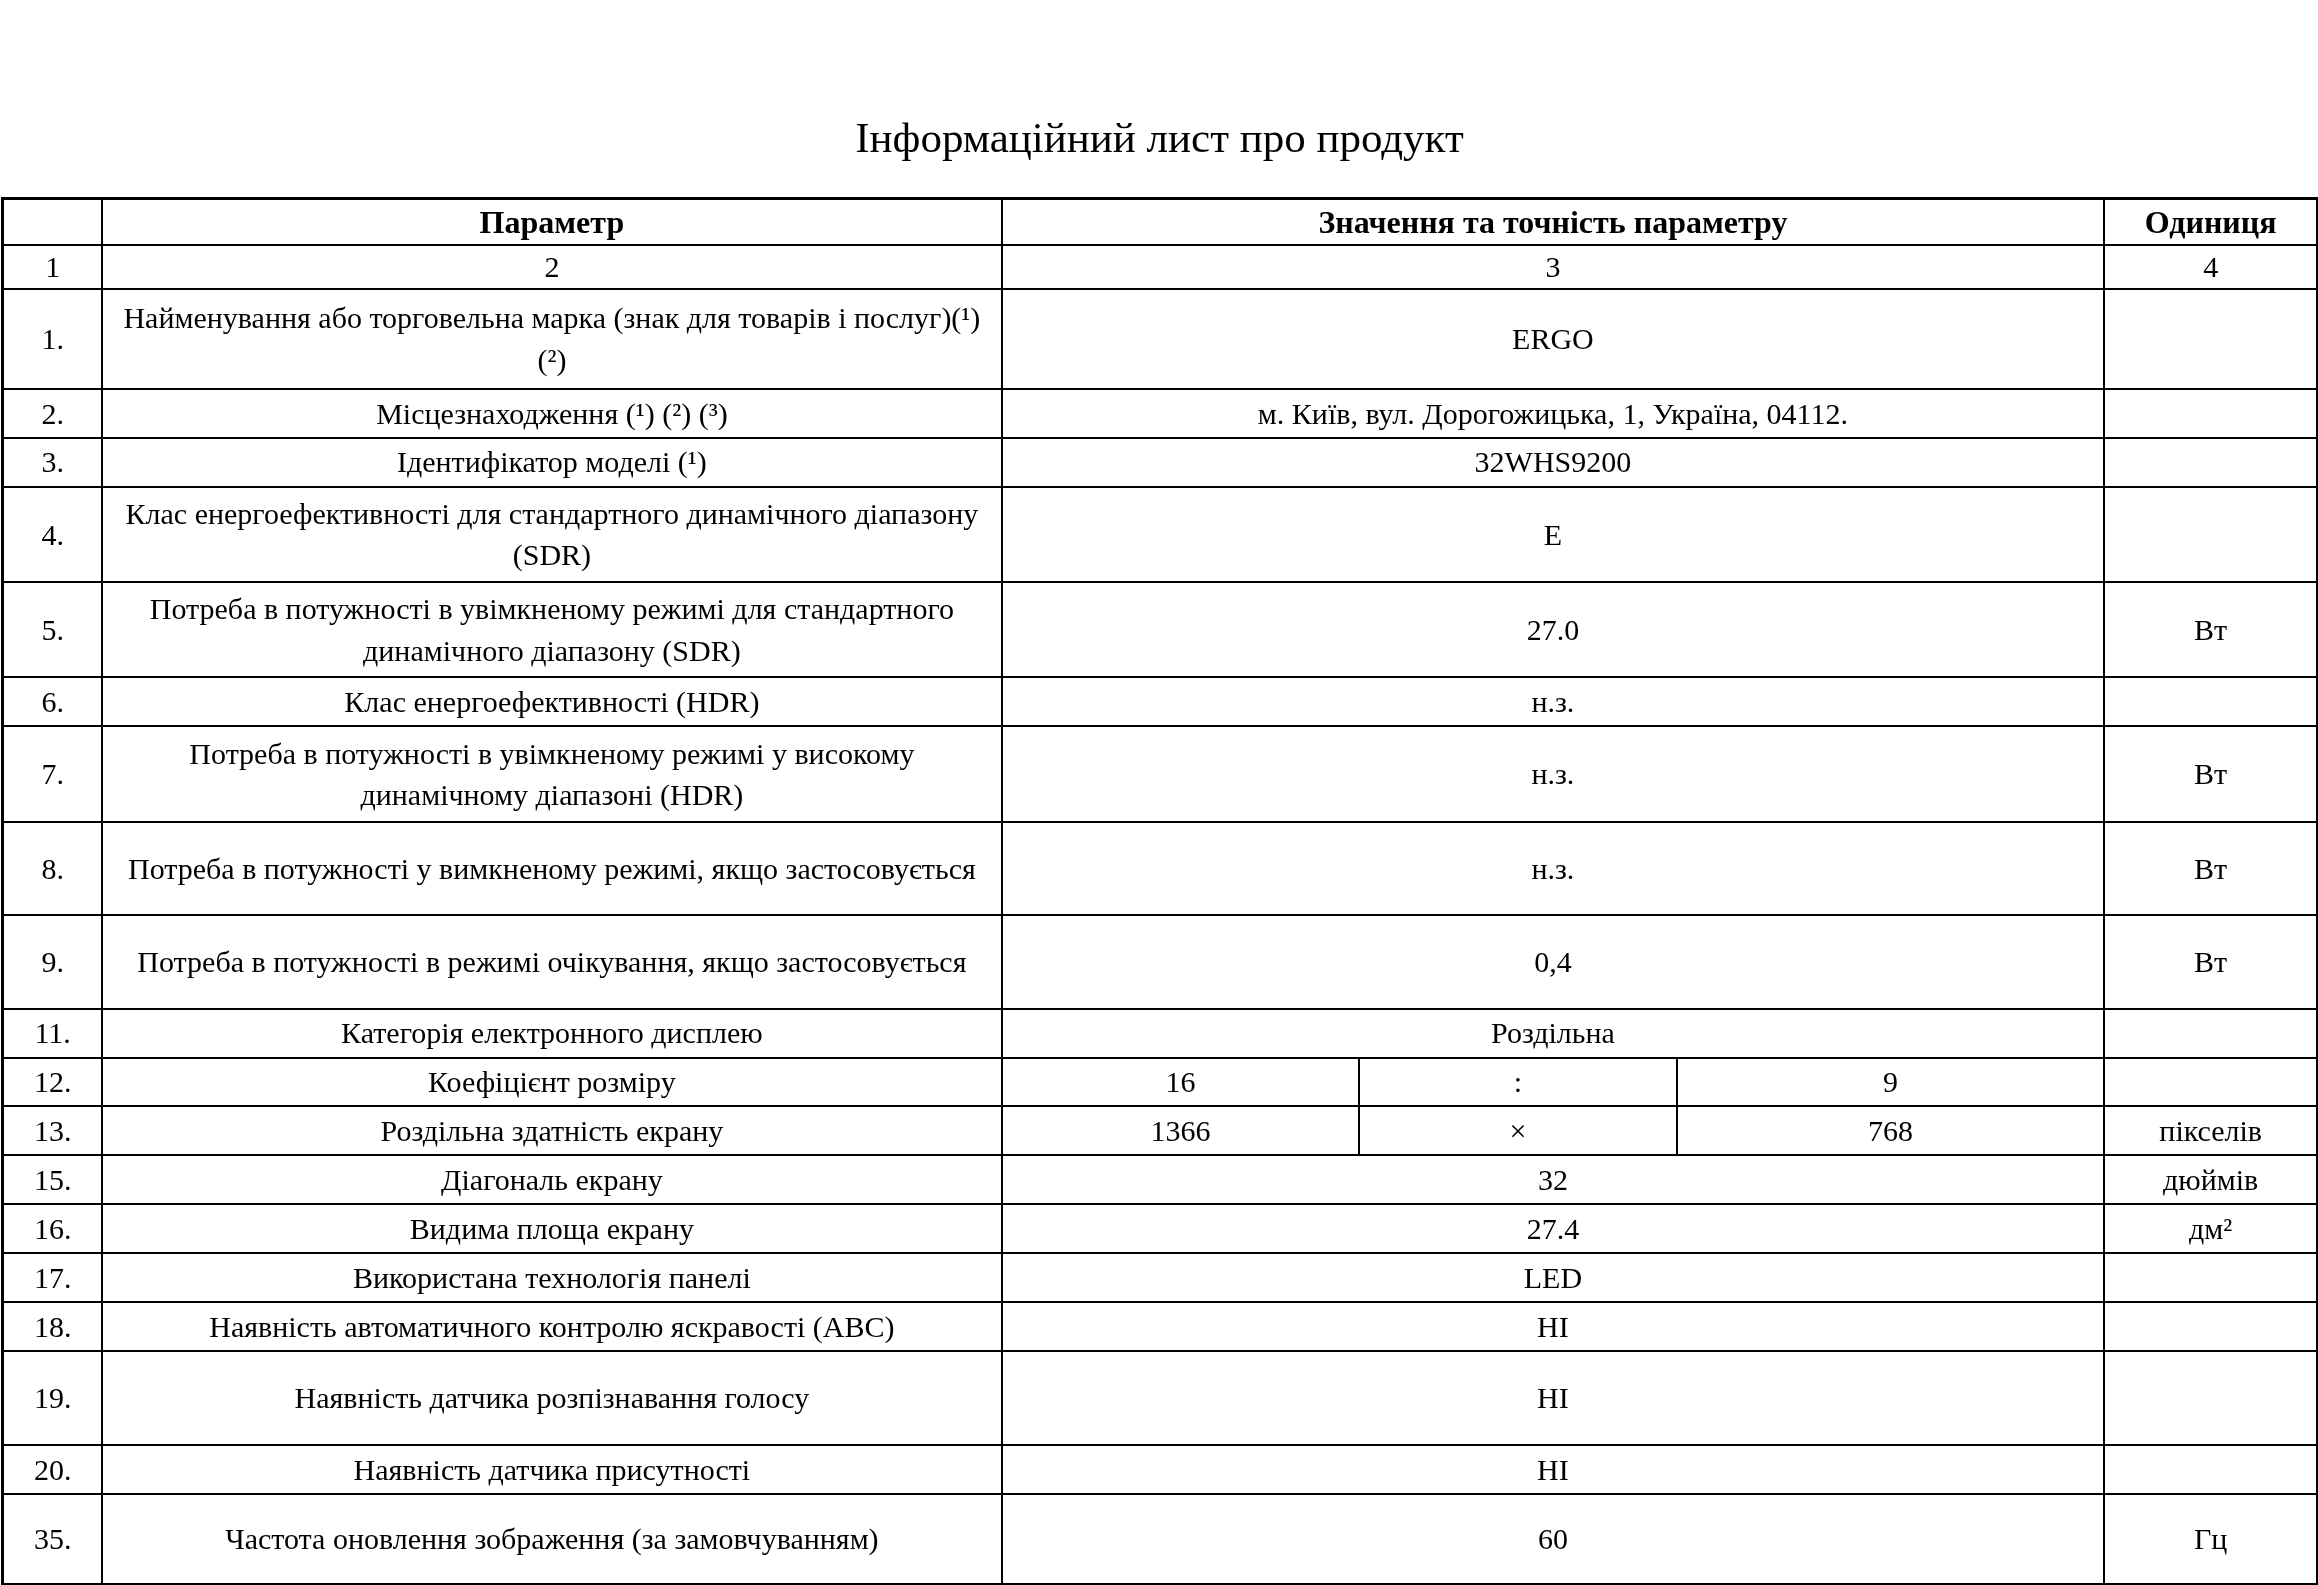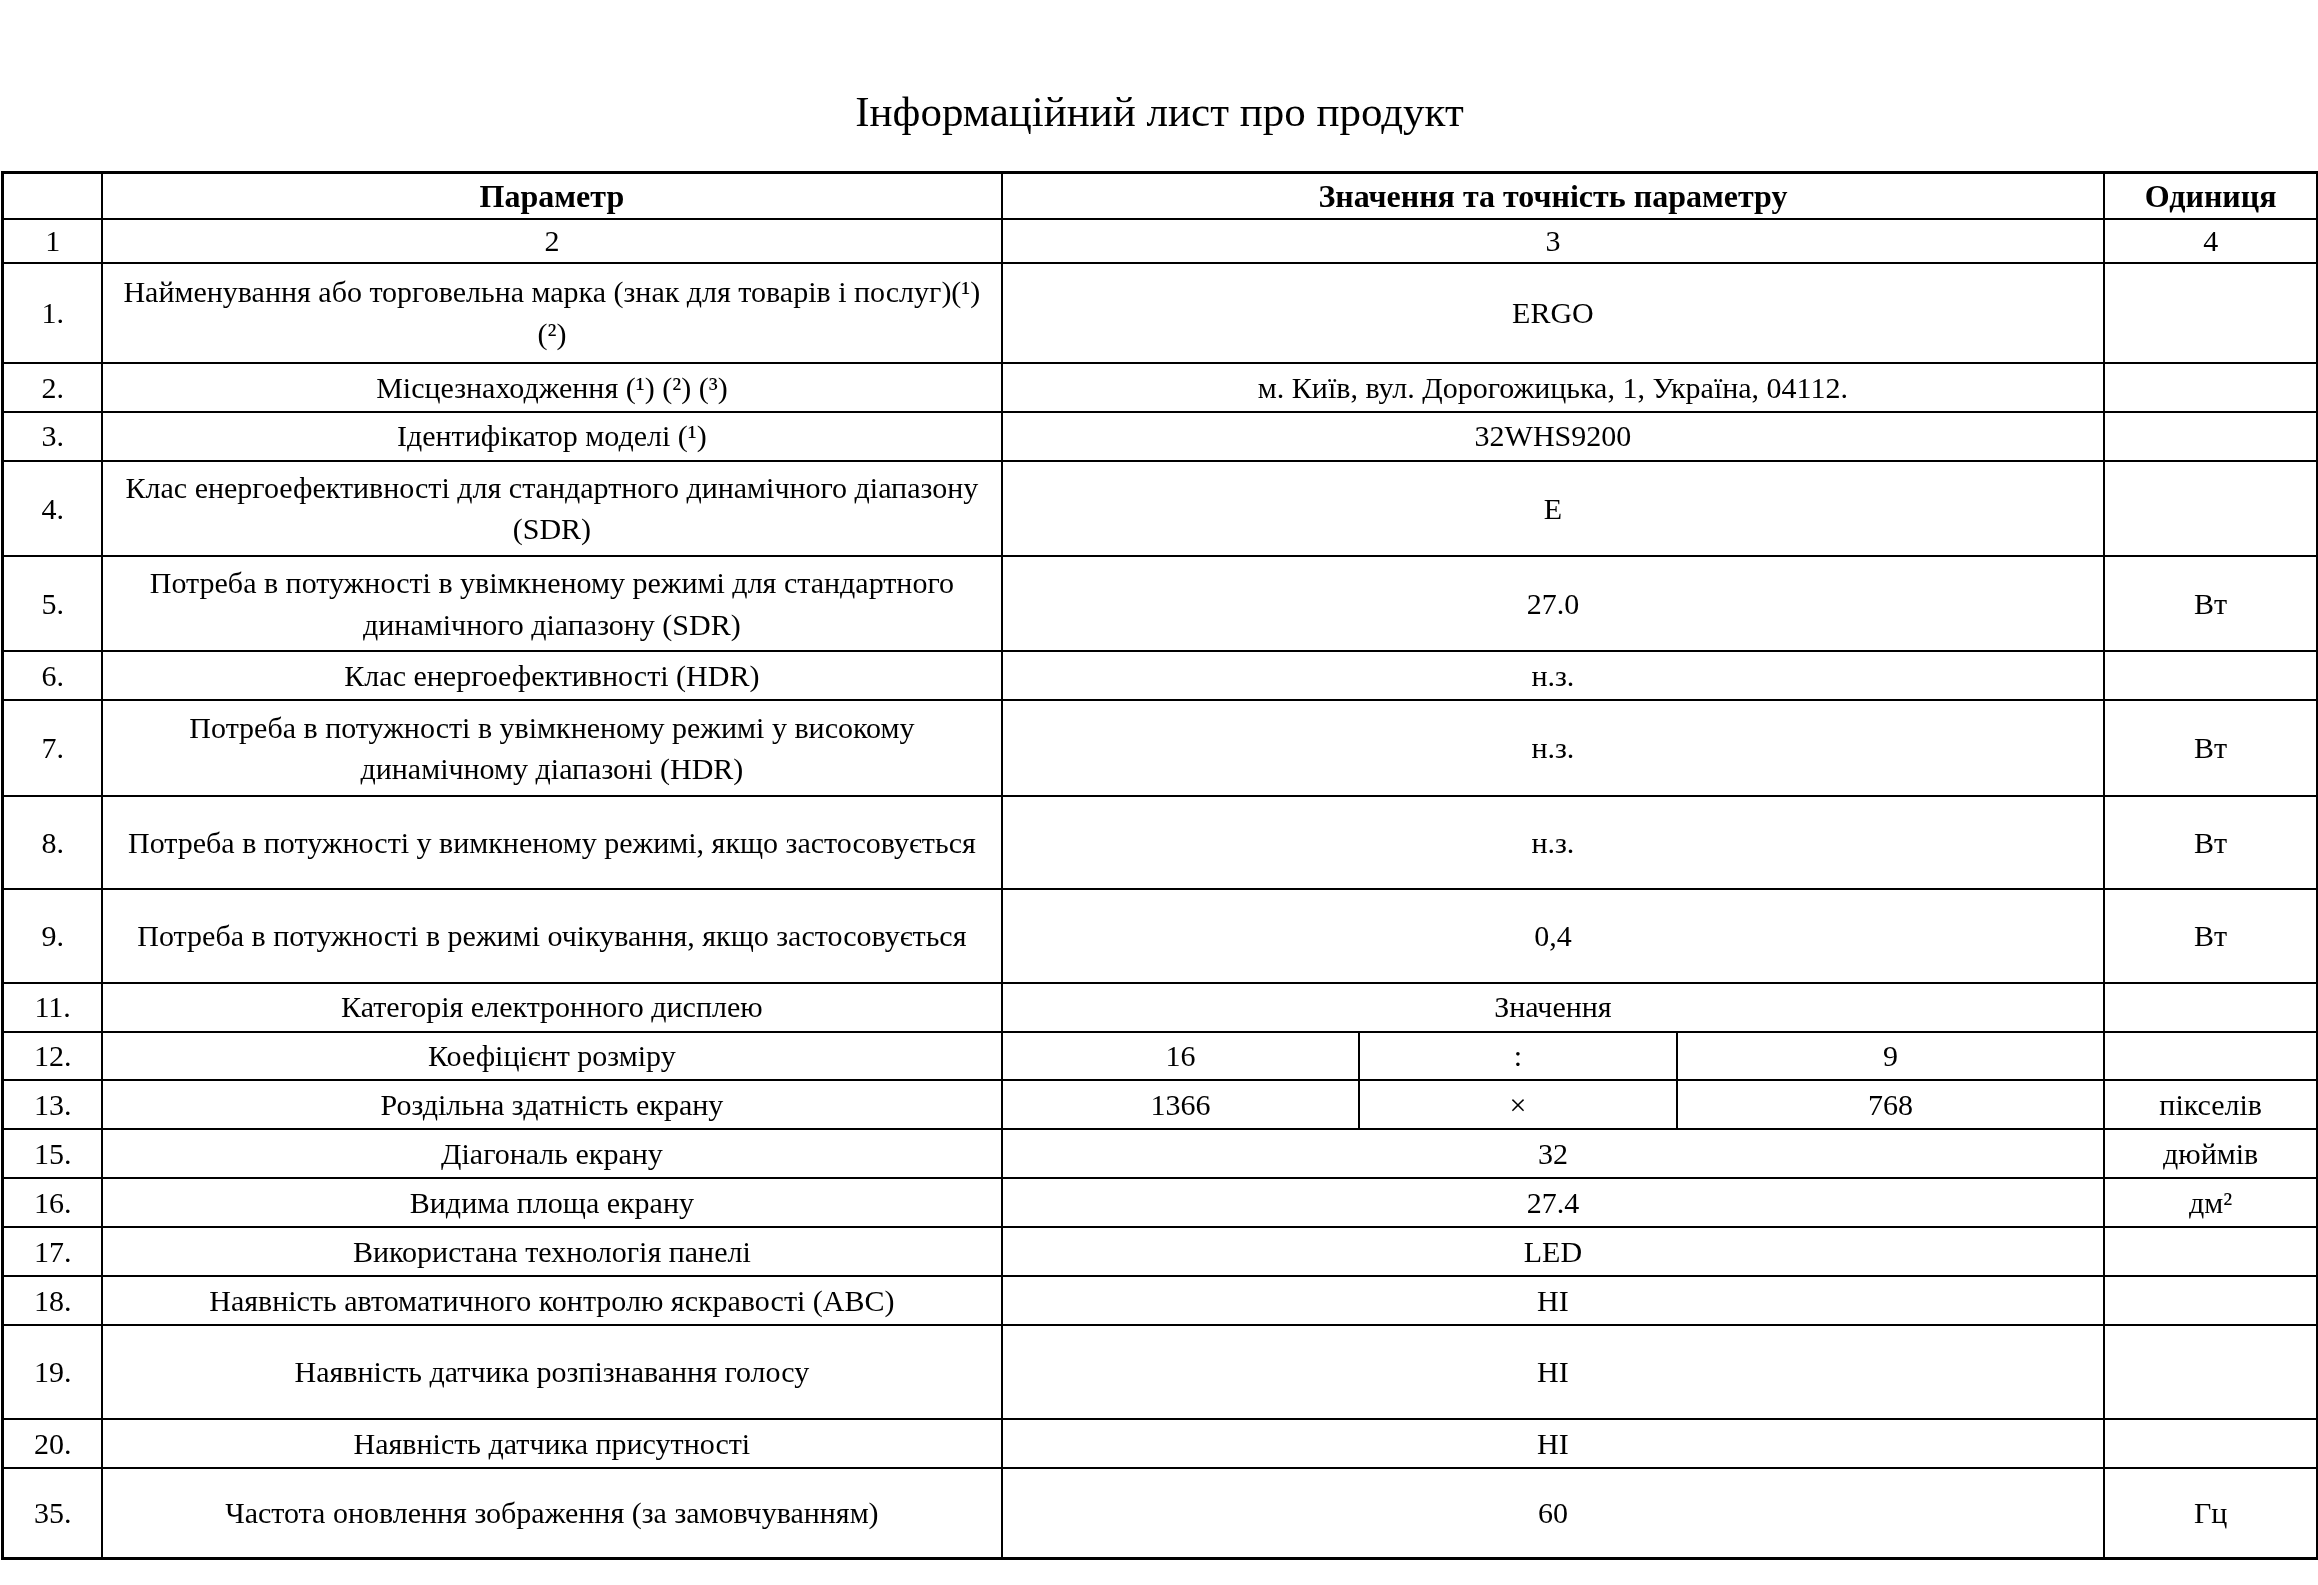--- a/index.html
+++ b/index.html
@@ -11,21 +11,21 @@
   }
   .page {
     position: relative;
     width: 2319px;
     height: 1585px;
     background: #ffffff;
     overflow: hidden;
   }
   .title {
     margin: 0;
-    padding-top: 83px;
+    padding-top: 109px;
     height: 57px;
     line-height: 57px;
     text-align: center;
     font-size: 43px;
     font-weight: normal;
   }
   table.spec-table {
     border-collapse: collapse;
     table-layout: fixed;
     margin-left: 1.4px;
@@ -140,21 +140,21 @@
         </tr>
         <tr style="height: 83px;">
           <td>9.</td>
           <td class="param">Потреба в потужності в режимі очікування, якщо застосовується</td>
           <td colspan="3">0,4</td>
           <td class="vtop">Вт</td>
         </tr>
         <tr style="height: 40px;">
           <td>11.</td>
           <td class="param">Категорія електронного дисплею</td>
-          <td colspan="3">Значення</td>
+          <td colspan="3">Роздільна</td>
           <td></td>
         </tr>
         <tr style="height: 41px;">
           <td>12.</td>
           <td class="param">Коефіцієнт розміру</td>
           <td>16</td>
           <td>:</td>
           <td>9</td>
           <td></td>
         </tr>

